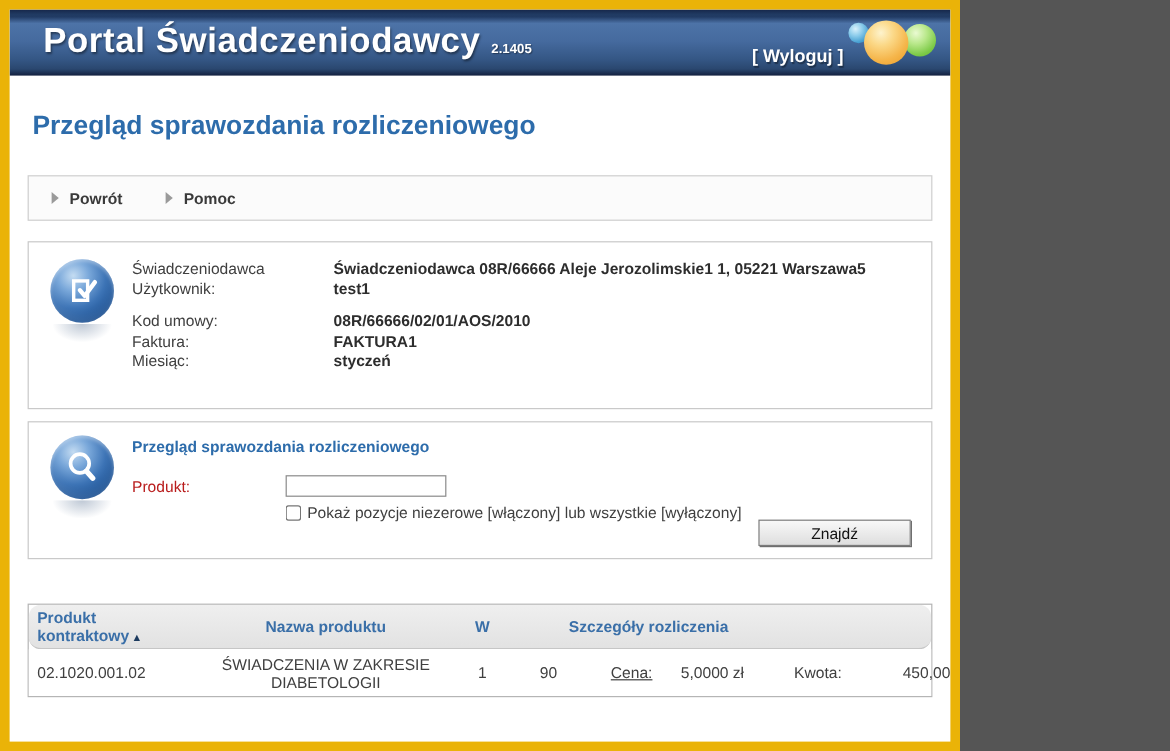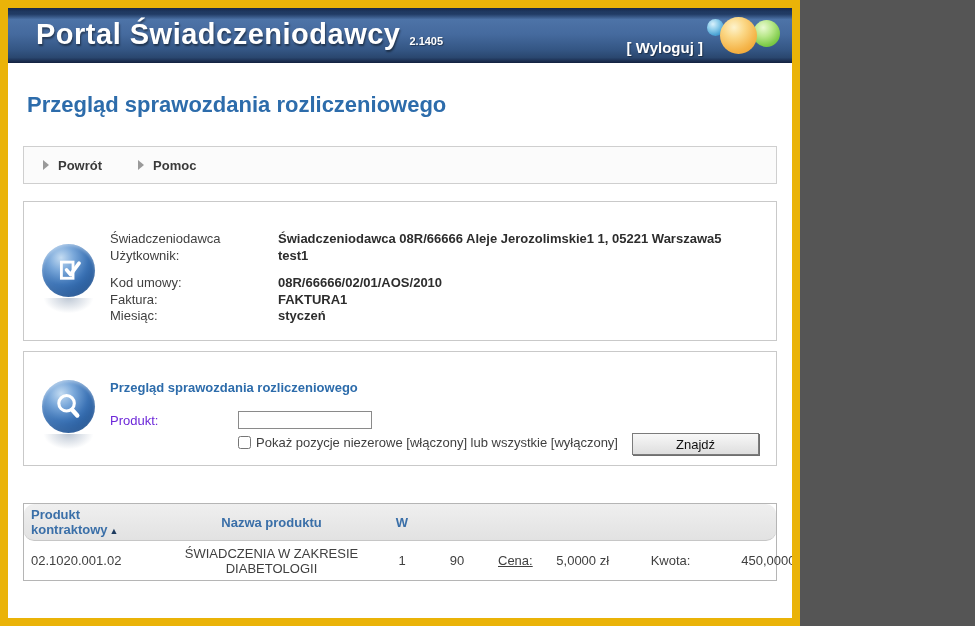--- a/index.html
+++ b/index.html
@@ -35,40 +35,40 @@
   .page-title { color:#2d6cab; font-size:22px; line-height:26px; font-weight:bold; margin:29px 0 0 4px; }
 
   
   .navbar { margin-top:28px; height:38px; background:#fbfbfb; border:1px solid #cfcfcf;
     display:flex; align-items:center; padding-left:19px; gap:36px; }
   .nav-item { display:flex; align-items:center; gap:9px; color:#3a3a3a; font-weight:bold;
     font-size:13px; text-decoration:none; cursor:pointer; }
   .tri-right { width:0; height:0; border-left:6px solid #9a9a9a; border-top:5px solid transparent; border-bottom:5px solid transparent; }
 
   
-  .panel { border:1px solid #c9c9c9; background:#fff; display:flex;align-items:center; }
+  .panel { border:1px solid #c9c9c9; background:#fff; display:flex; }
   .icon-col { width:86px; flex:none; padding-left:18px; padding-top:1px; }
   .big-sphere { width:53px; height:53px; border-radius:50%;
     background:radial-gradient(circle at 36% 26%, #c4dcf2 0%, #7aa8da 25%, #3d74b6 52%, #1f5496 75%, #123f78 96%);
     display:flex; align-items:center; justify-content:center;
     box-shadow:inset 0 2px 3px rgba(255,255,255,0.35), inset 0 -4px 8px rgba(255,255,255,0.12); }
   .reflection { width:49px; height:15px; margin:1px 0 0 2px;
     background:radial-gradient(ellipse at 50% 0, rgba(55,85,125,0.32) 0%, rgba(55,85,125,0.12) 45%, transparent 72%); }
 
   .info-panel { margin-top:17px; height:140px; padding-top:13px; }
   .fields { font-size:13px; padding-top:1px; }
   .field-row { display:flex; line-height:16.5px; }
   .field-row .lbl { width:168px; color:#3f3f3f; flex:none; }
   .field-row .val { font-weight:bold; color:#2d2d2d; }
   .gap-above { margin-top:11px; }
 
   .search-panel { margin-top:10px; height:115px; padding-top:10px; position:relative; }
   .search-heading { color:#2d6cab; font-weight:bold; font-size:13px; margin-top:3px; }
   .product-row { display:flex; align-items:center; margin-top:16px; }
-  .product-label { width:128px; color:#6d28d9; font-size:13px; flex:none; }
+  .product-label { width:128px; color:#b91c1c; font-size:13px; flex:none; }
   .product-input { width:134px; height:18px; border:1px solid #8a8a8a; font-size:12px; padding:0 2px; background:#fff; }
   .checkbox-row { margin-top:6px; margin-left:128px; display:flex; align-items:center; gap:5px;
     font-size:13px; color:#3f3f3f; }
   .checkbox-row input { width:13px; height:13px; margin:0; }
   .find-btn { position:absolute; right:17px; bottom:10px; width:127px; height:22px;
     background:linear-gradient(#f8f8f8,#dedede); border:1px solid #7b7b7b;
     box-shadow:1px 1px 0 #6f6f6f; font-size:13px; color:#111; cursor:pointer;
     font-family:"Liberation Sans","DejaVu Sans",sans-serif; }
 
   
@@ -77,21 +77,21 @@
     background:linear-gradient(#efefef,#e2e2e2); border-bottom:1px solid #c6c6c6;
     color:#3a6fa8; font-weight:bold; font-size:13px;border-radius:10px; }
   .trow { display:flex; align-items:center; min-height:39px; background:#fff; font-size:13px; color:#404040; }
   .col-product { width:140px; padding-left:7px; flex:none; }
   .col-name { width:215px; text-align:center; flex:none; line-height:15px; }
   .col-w { width:46px; text-align:center; flex:none; }
   .col-details-header { flex:1; text-align:center; padding-right:120px; }
   .col-details-row { flex:1; display:flex; align-items:center; padding-left:6px; }
   .sort { font-size:9px; color:#1c3a5e; margin-left:2px; }
   .refund-val { width:52px; text-align:center; }
-  .price-label { margin-left:15px;text-decoration:underline; }
+  .price-label { margin-left:26px;text-decoration:underline; }
   .price-val { width:100px; text-align:center; }
   .amount-label { margin-left:18px; }
   .amount-val { width:118px; text-align:right; }
   .expand-wrap { margin-left:20px; margin-right:12px; }
   .expand-btn { width:17px; height:15px; background:#ababab; border:1px solid #c2c2c2;
     display:inline-flex; flex-direction:column; align-items:center; justify-content:center; gap:1px; cursor:pointer; }
   .expand-bar { width:9px; height:2px; background:#fff; }
   .expand-tri { width:0; height:0; border-top:5px solid #fff; border-left:4px solid transparent; border-right:4px solid transparent; }
 </style>
 </head>
@@ -185,20 +185,21 @@
       <button class="find-btn">Znajdź</button>
     </section>
 
     <section class="table">
       <div class="thead">
         <div class="col-product">
           <span>Produkt kontraktowy</span><span class="sort">▲</span>
         </div>
         <div class="col-name">Nazwa produktu</div>
         <div class="col-w">W</div>
+        <div class="col-details-header">Szczegóły rozliczenia</div>
       </div>
       <div class="trow">
         <div class="col-product">02.1020.001.02</div>
         <div class="col-name">ŚWIADCZENIA W ZAKRESIE DIABETOLOGII</div>
         <div class="col-w">1</div>
         <div class="col-details-row">
           <span class="refund-val">90</span>
           <span class="price-label">Cena:</span>
           <span class="price-val">5,0000 zł</span>
           <span class="amount-label">Kwota:</span>

